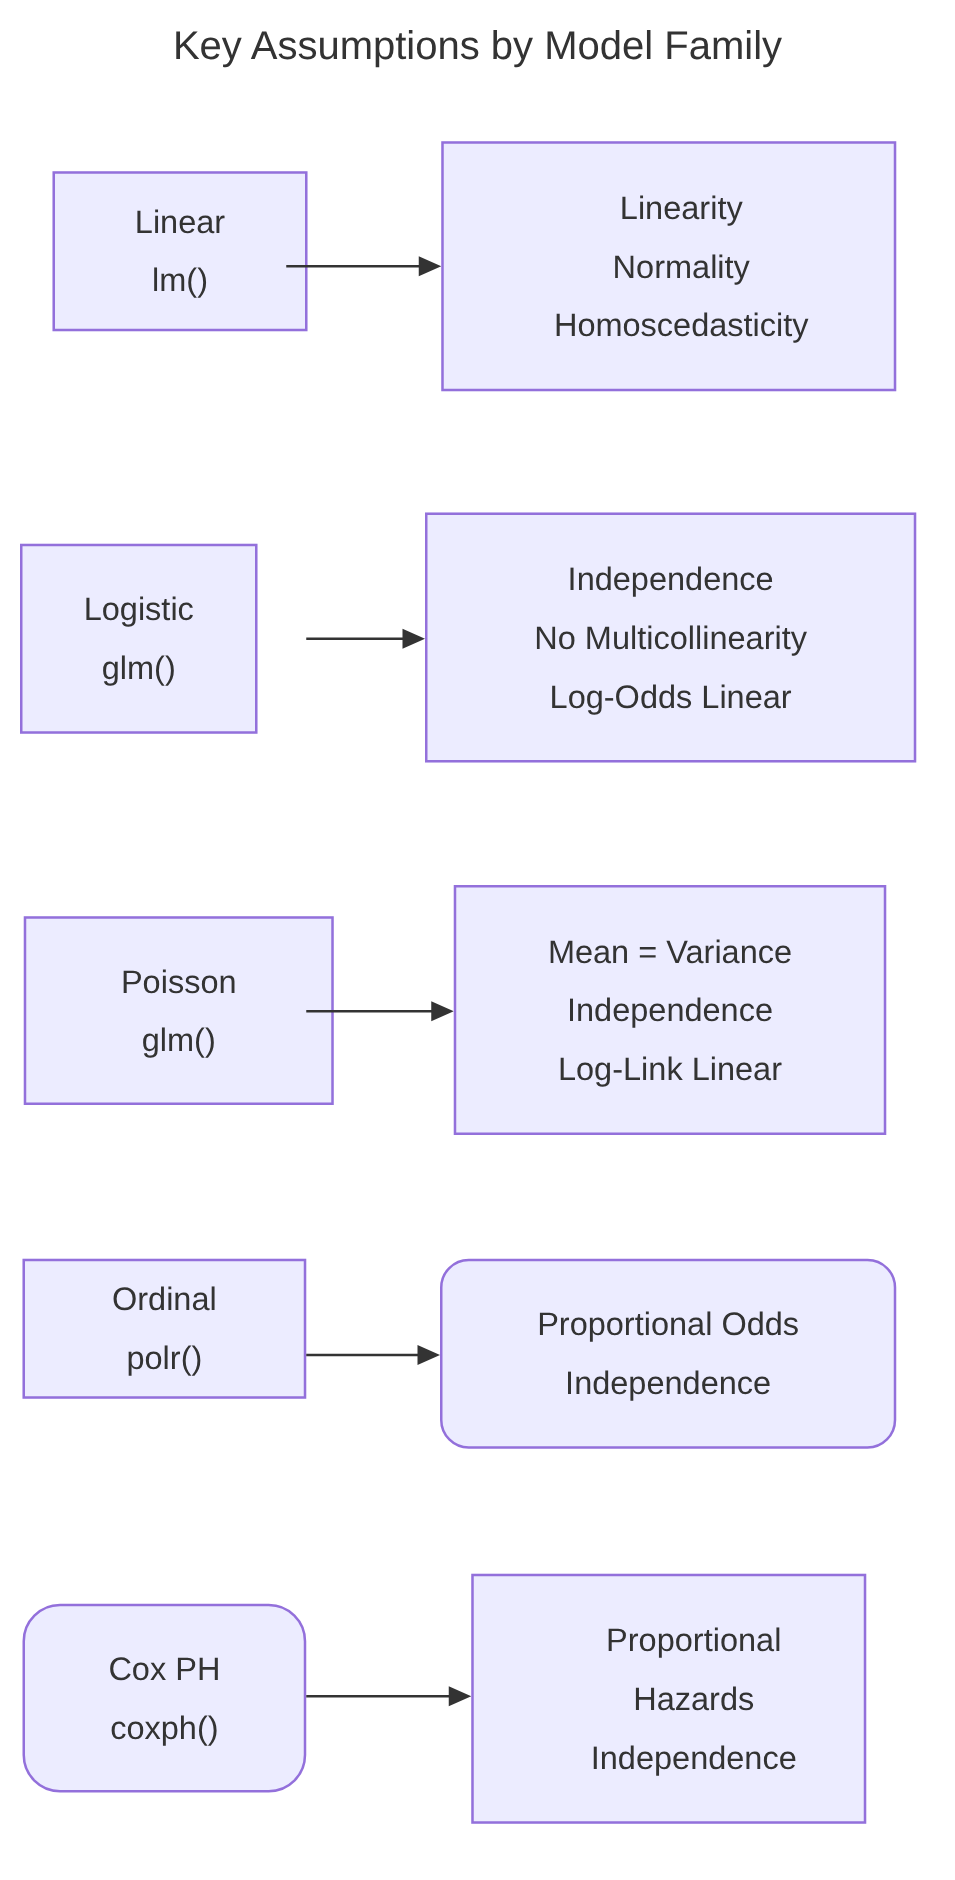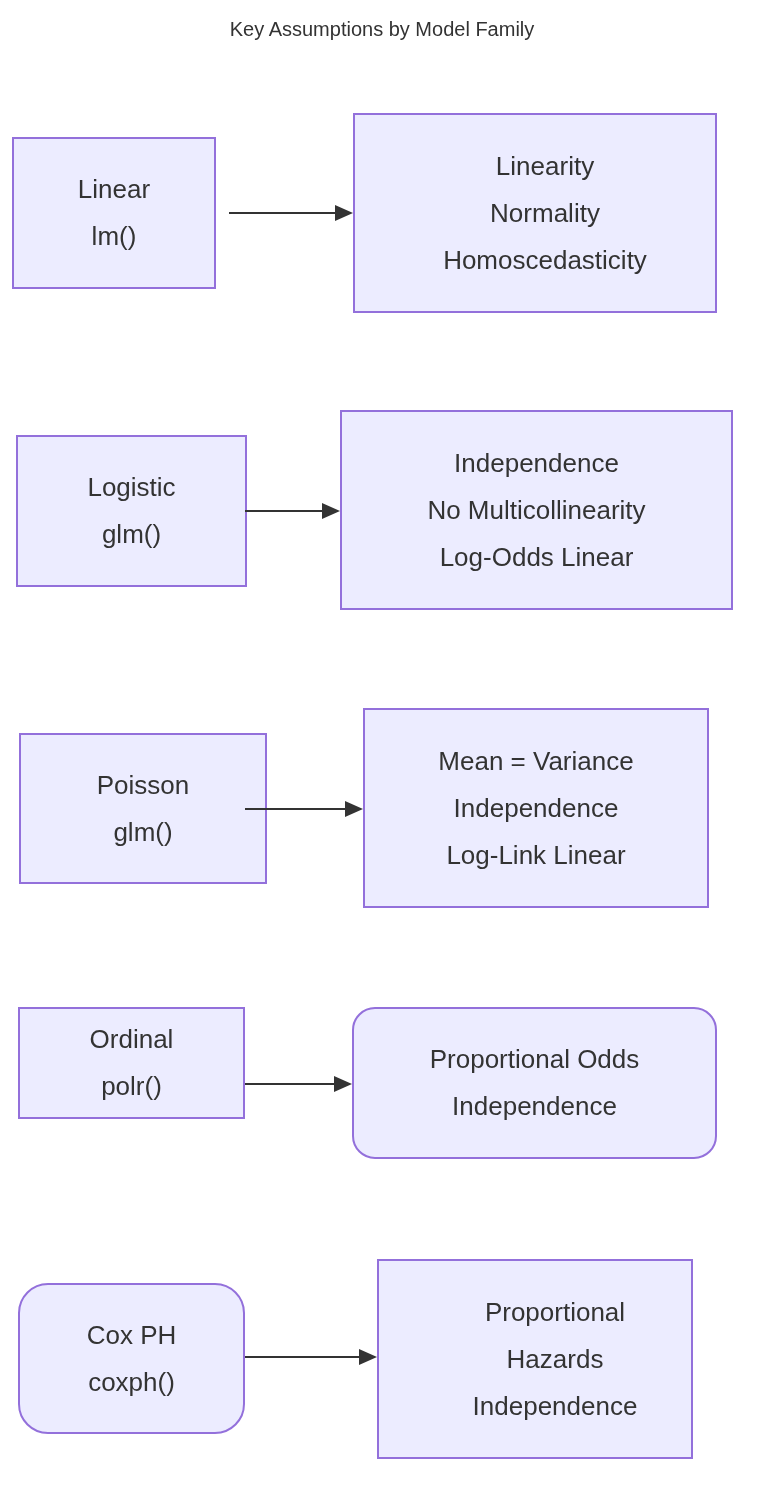--- a/index.html
+++ b/index.html
@@ -7,21 +7,21 @@
     position:relative;
     width:764px;height:1504px;
     background:#ffffff;
     font-family:"Liberation Sans","DejaVu Sans",sans-serif;
     overflow:hidden;
   }
   .diagram-title{
     position:absolute;
     left:0;top:18px;width:764px;
     text-align:center;
-    font-size:20px;
+    font-size:32px;
     color:#333333;
   }
   .node{
     position:absolute;
     background:#ECECFF;
     border:2px solid #9370DB;
     box-sizing:border-box;
     display:flex;
     flex-direction:column;
     align-items:center;
@@ -37,26 +37,26 @@
     background:#333333;
   }
   .arrow-head{
     position:absolute;
     width:0;height:0;
     border-top:8px solid transparent;
     border-bottom:8px solid transparent;
     border-left:18px solid #333333;
   }
   
-  .n-l1{left:12px;top:137px;width:204px;height:152px;}
+  .n-l1{left:42px;top:137px;width:204px;height:128px;}
   .n-r1{left:353px;top:113px;width:364px;height:200px;padding-left:20px;}
   .e-1{left:229px;top:211.75px;width:108px;}
   .h-1{left:335px;top:205px;}
   
-  .n-l2{left:16px;top:435px;width:231px;height:152px;}
+  .n-l2{left:16px;top:435px;width:190px;height:152px;}
   .n-r2{left:340px;top:410px;width:393px;height:200px;}
   .e-2{left:245px;top:509.75px;width:79px;}
   .h-2{left:322px;top:503px;}
   
   .n-l3{left:19px;top:733px;width:248px;height:151px;}
   .n-r3{left:363px;top:708px;width:346px;height:200px;}
   .e-3{left:245px;top:807.75px;width:102px;}
   .h-3{left:345px;top:801px;}
   
   .n-l4{left:18px;top:1007px;width:227px;height:112px;}

